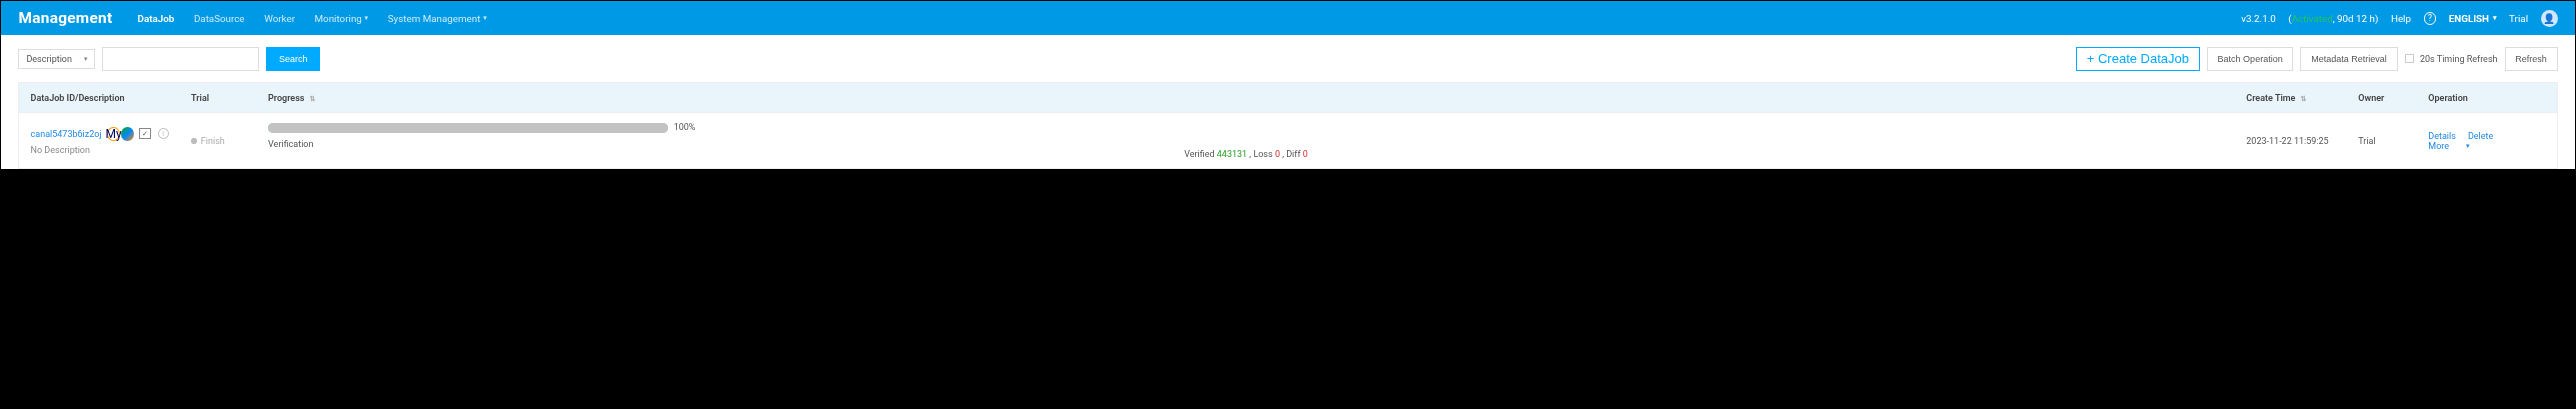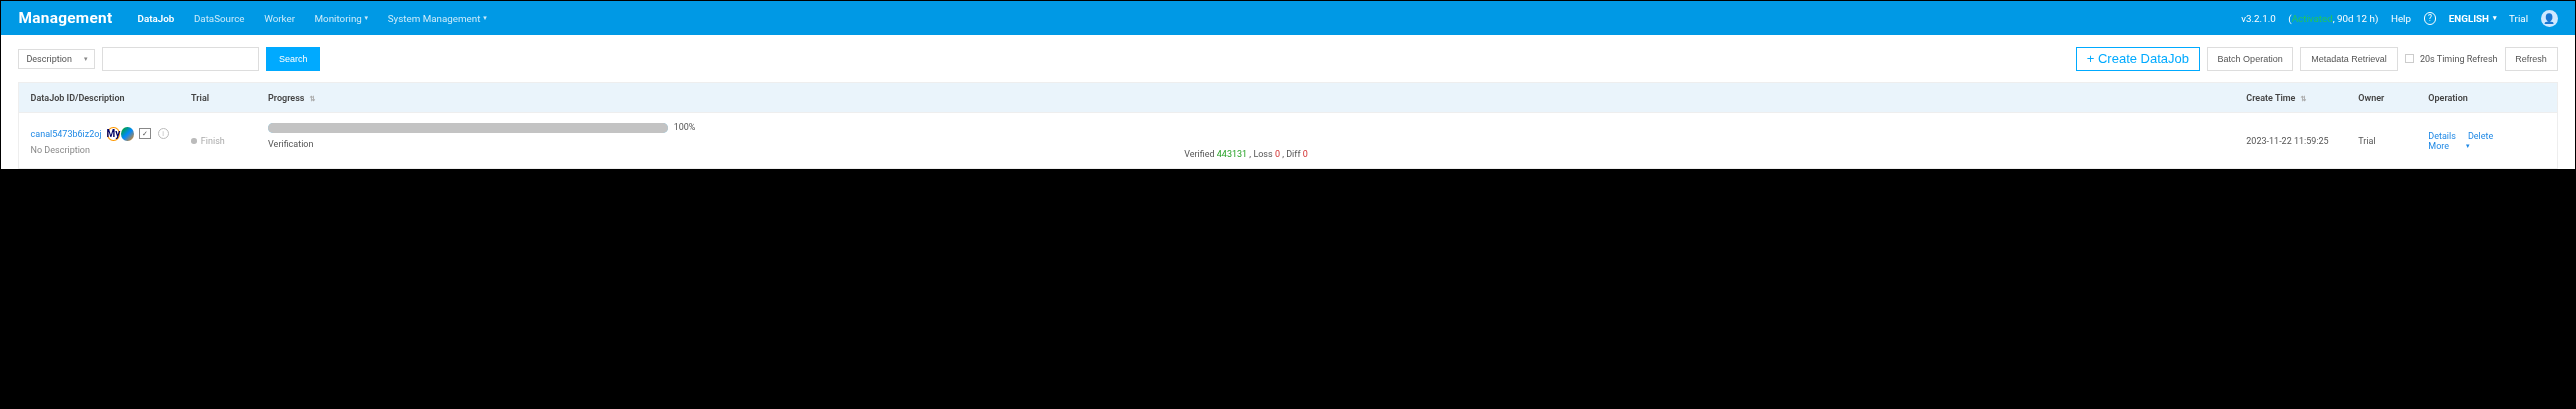--- a/index.html
+++ b/index.html
@@ -41,21 +41,21 @@
   .col-state { width: 77px; }
   .col-progress { }
   .col-time { width: 112px; }
   .col-owner { width: 70px; }
   .col-op { width: 140px; }
 
   .job-id { color: #1e88e5; cursor: pointer; }
   .job-desc { color: #888; margin-top: 4.2px; }
   .id-cell { display: flex; align-items: center; gap: 5.6px; }
   .db-icons { display: inline-flex; align-items: center; gap: 1.4px; }
-  .db-ic { width: 12.6px; height: 14px; border-radius: 50%; display: inline-flex; align-items: center; justify-content: center; font-size: 10px; font-weight: bold; }
+  .db-ic { width: 12.6px; height: 14px; border-radius: 50%; display: inline-flex; align-items: center; justify-content: center; font-size: 12px; font-weight: normal; }
   .db-mysql { background: #fff; border: 0.7px solid #f90; color: #006; }
   .db-target { background: linear-gradient(135deg,#0a0,#08f,#f80); }
   .sq-ic { width: 11.2px; height: 11.2px; border: 0.7px solid #888; display: inline-flex; align-items: center; justify-content: center; font-size: 7px; cursor: pointer; }
   .info-ic { width: 11.2px; height: 11.2px; border: 1px solid #bbb; border-radius: 50%; display: inline-flex; align-items: center; justify-content: center; font-size: 7px; color: #bbb; margin-left: auto; cursor: pointer; }
 
   .state-cell { display: flex; align-items: center; gap: 4.2px; color: #aaa; }
   .state-dot { width: 5.6px; height: 5.6px; border-radius: 50%; background: #bbb; display: inline-block; }
 
   .progress-cell { }
   .progress-bar { position: relative; height: 9.8px; background: #7dd3fc; border-radius: 5.6px; overflow: visible; width: 400px; }

